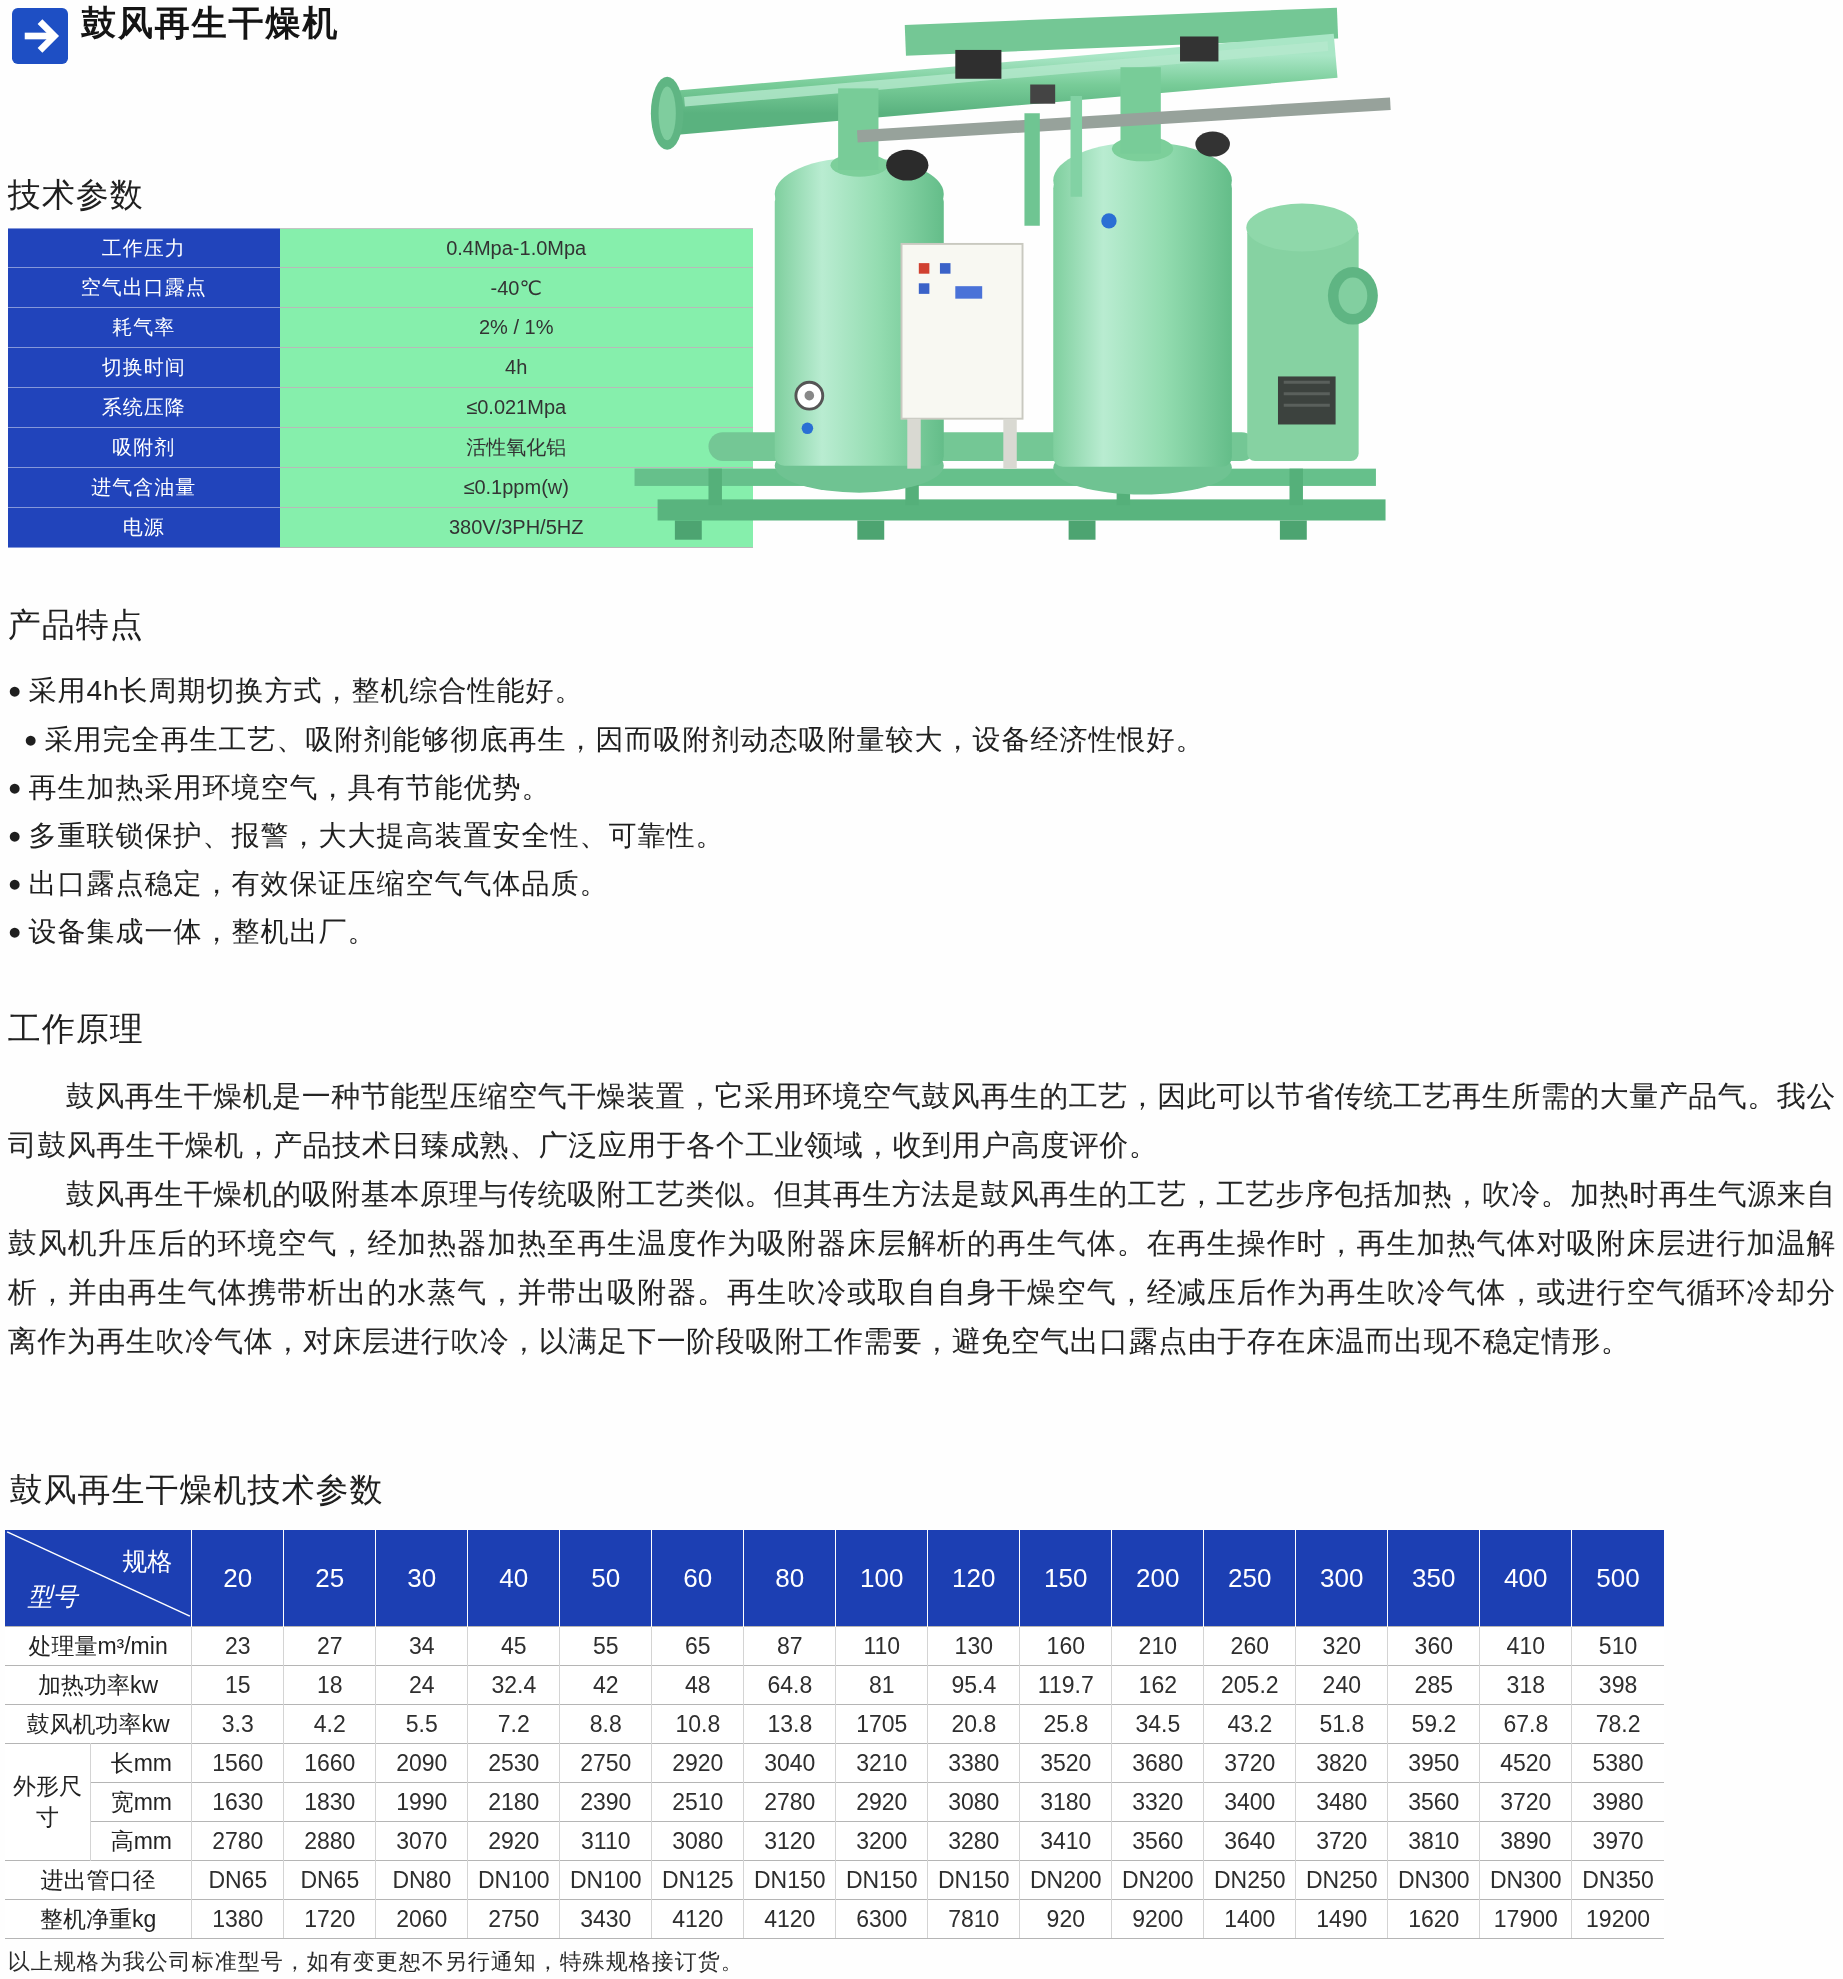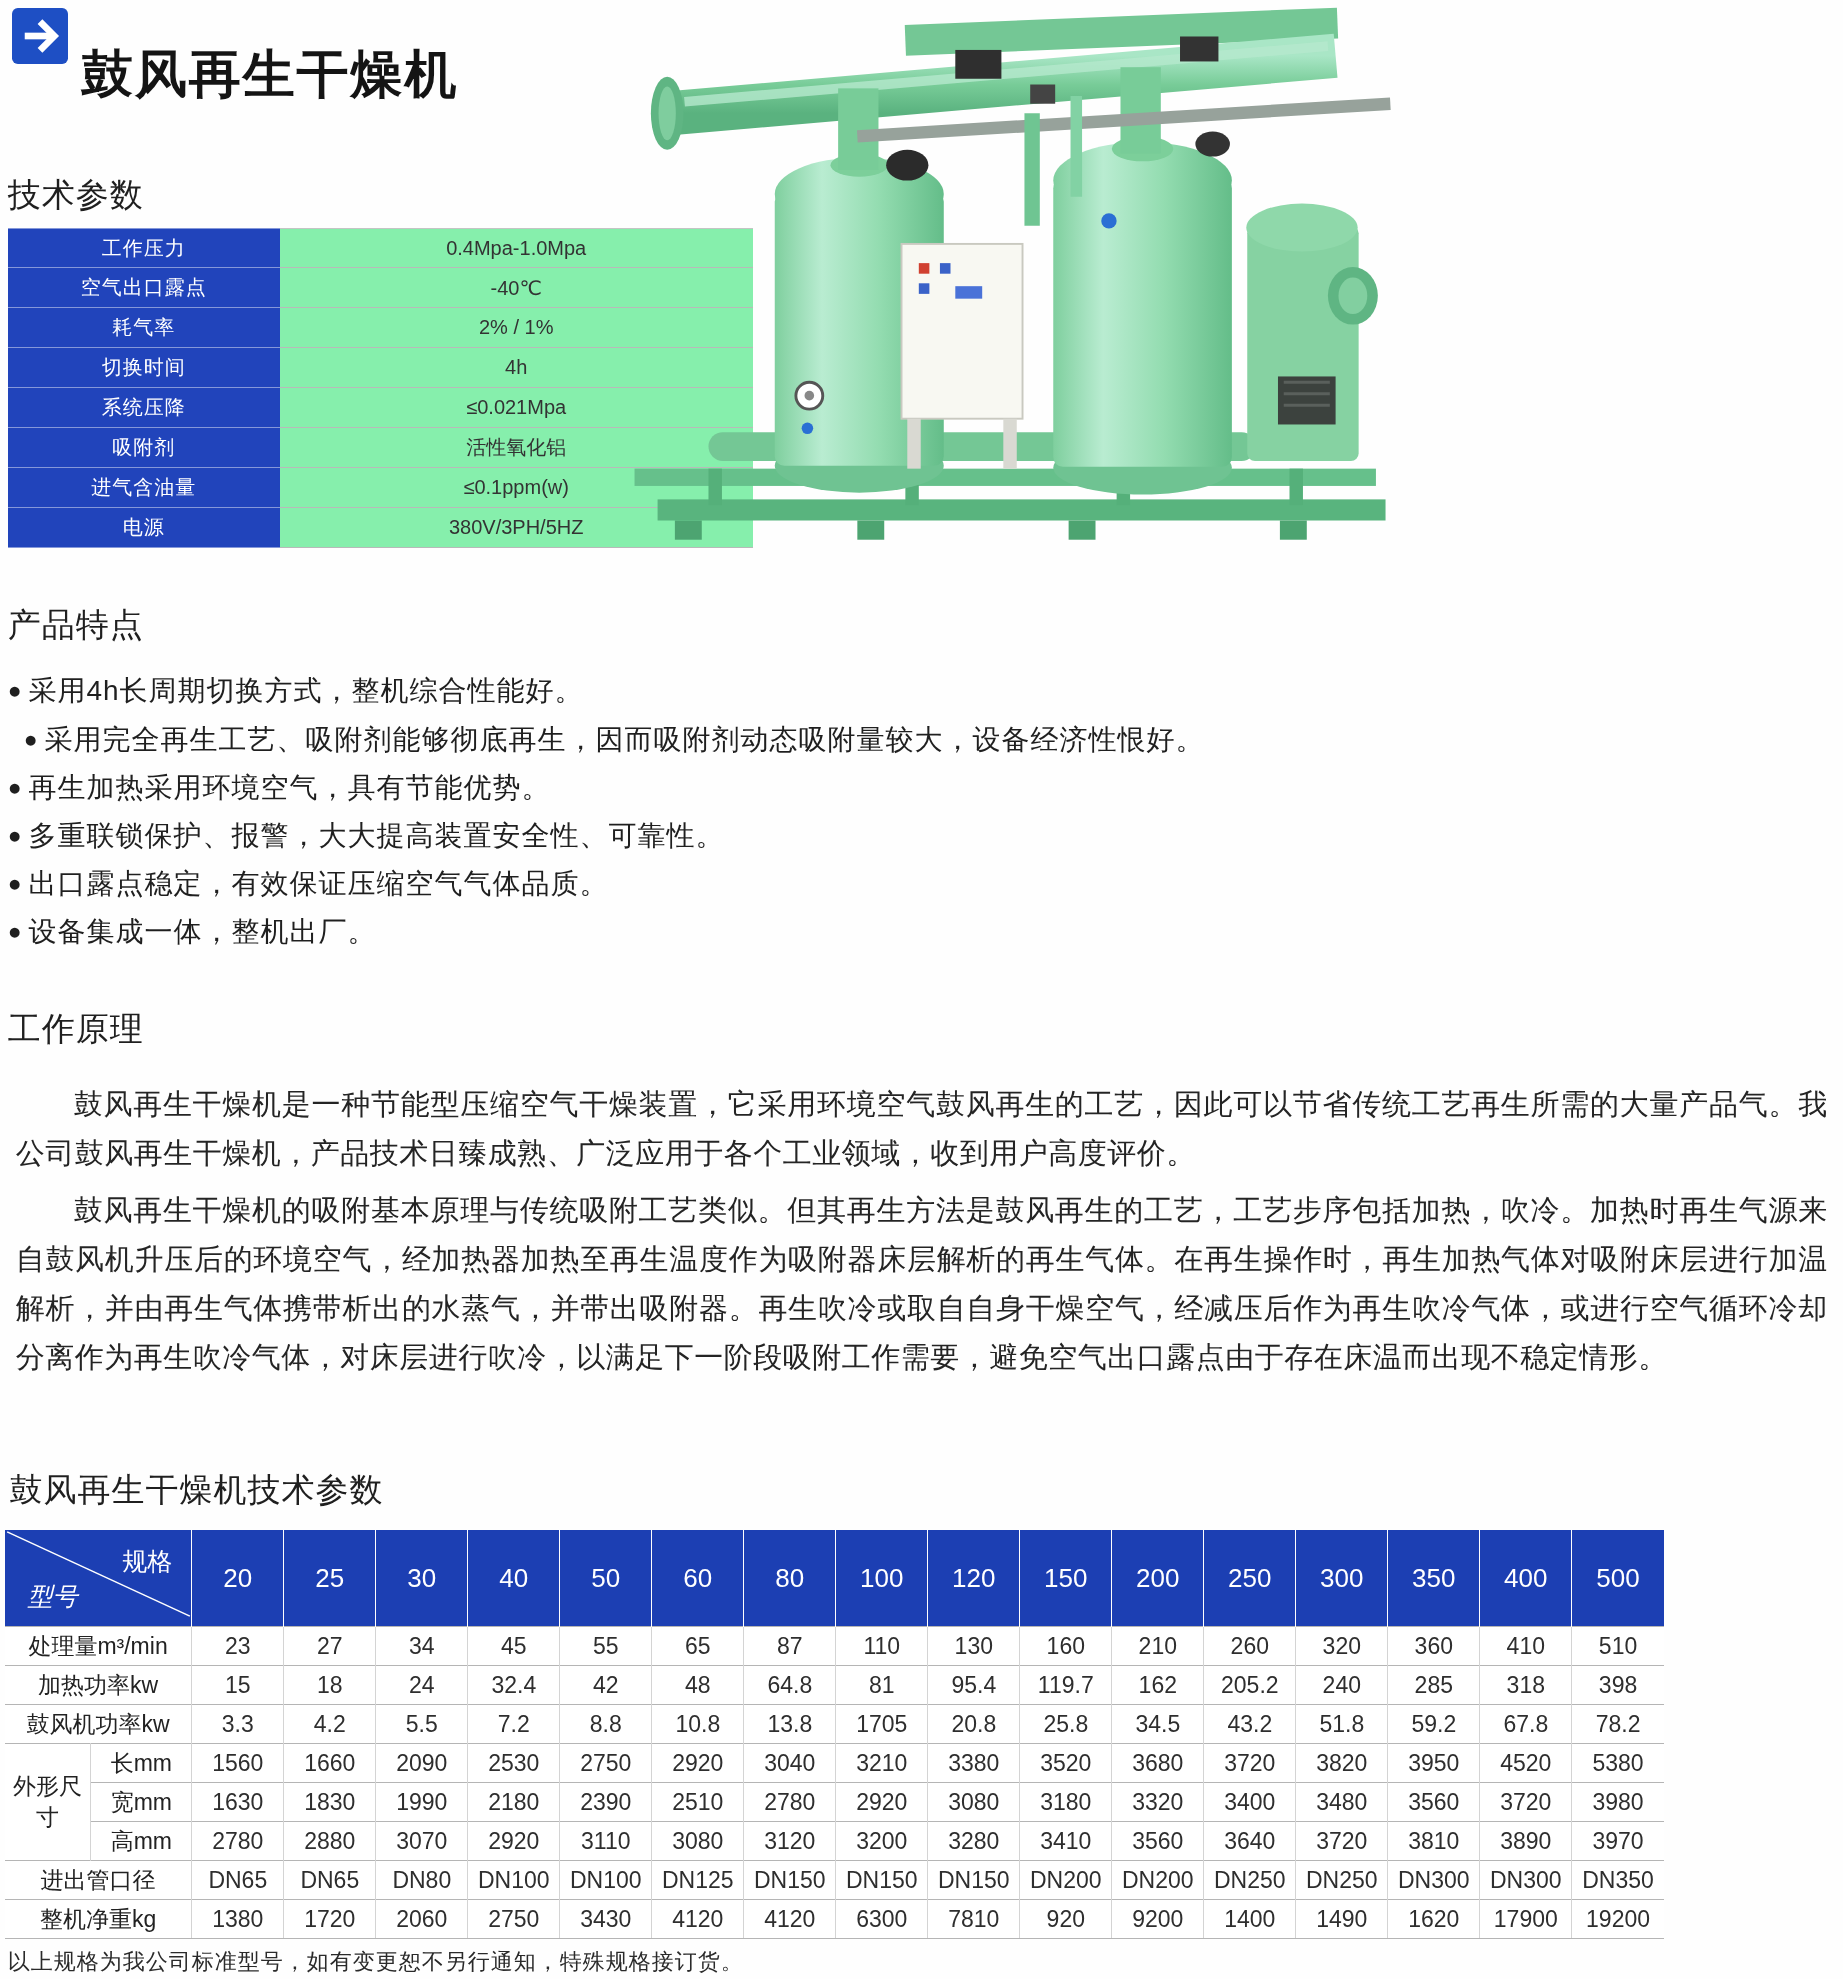--- a/index.html
+++ b/index.html
@@ -6,21 +6,21 @@
   body{
     width:1844px;height:1980px;position:relative;background:#fefefe;
     font-family:"Liberation Sans","DejaVu Sans",sans-serif;color:#222;
     overflow:hidden;
   }
   .abs{position:absolute;}
 
   
   .title-icon{left:11.5px;top:7.7px;width:56px;height:56px;background:#1e4fc4;border-radius:5.8px;
     display:flex;align-items:center;justify-content:center;}
-  .page-title{left:81px;top:0px;font-size:52px;font-weight:bold;color:#141414;letter-spacing:1.9px;margin-top:40px;}
+  .page-title{left:81px;top:0px;font-size:35px;font-weight:bold;color:#141414;letter-spacing:1.9px;}
 
   .section-heading{font-size:33px;font-weight:500;color:#1f1f1f;letter-spacing:1px;}
 
   
   .tp-table{left:7.7px;top:228px;width:745px;}
   .tp-row{display:flex;height:40px;}
   .tp-label{width:272px;background:#2144bb;color:#fff;display:flex;align-items:center;justify-content:center;
     font-size:20px;letter-spacing:1px;border-bottom:1px solid rgba(255,255,255,.45);}
   .tp-row:first-child .tp-label{border-top:1px solid rgba(255,255,255,.45);}
   .tp-value{flex:1;display:flex;align-items:center;justify-content:center;font-size:20px;color:#333;
@@ -29,21 +29,21 @@
 
   
   .photo{left:617px;top:0px;width:788px;height:557px;}
 
   
   .feature-item{position:absolute;left:7.7px;font-size:28px;color:#1f1f1f;letter-spacing:1px;white-space:nowrap;}
   .feature-item .marker{font-size:23px;margin-right:5.8px;vertical-align:1.9px;}
 
   
   .principle-text{left:7.7px;top:1072px;width:1828px;}
-  .principle-text p{margin:8px;text-indent:2em;font-size:29px;line-height:49px;color:#242424;
+  .principle-text p{margin:0;text-indent:2em;font-size:29px;line-height:49px;color:#242424;
     text-align:justify;letter-spacing:0.5px;}
 
   
   .spec-wrap{left:4.8px;top:1530px;}
   table.spec{border-collapse:collapse;table-layout:fixed;width:1655px;}
   table.spec td{padding:0;text-align:center;overflow:hidden;}
   .spec .hrow td{background:#1c3fb3;color:#fff;height:96px;font-size:26px;
     border-right:1px solid rgba(255,255,255,.30);}
   .spec .hrow td:last-child{border-right:none;}
   .spec td.corner{position:relative;}

